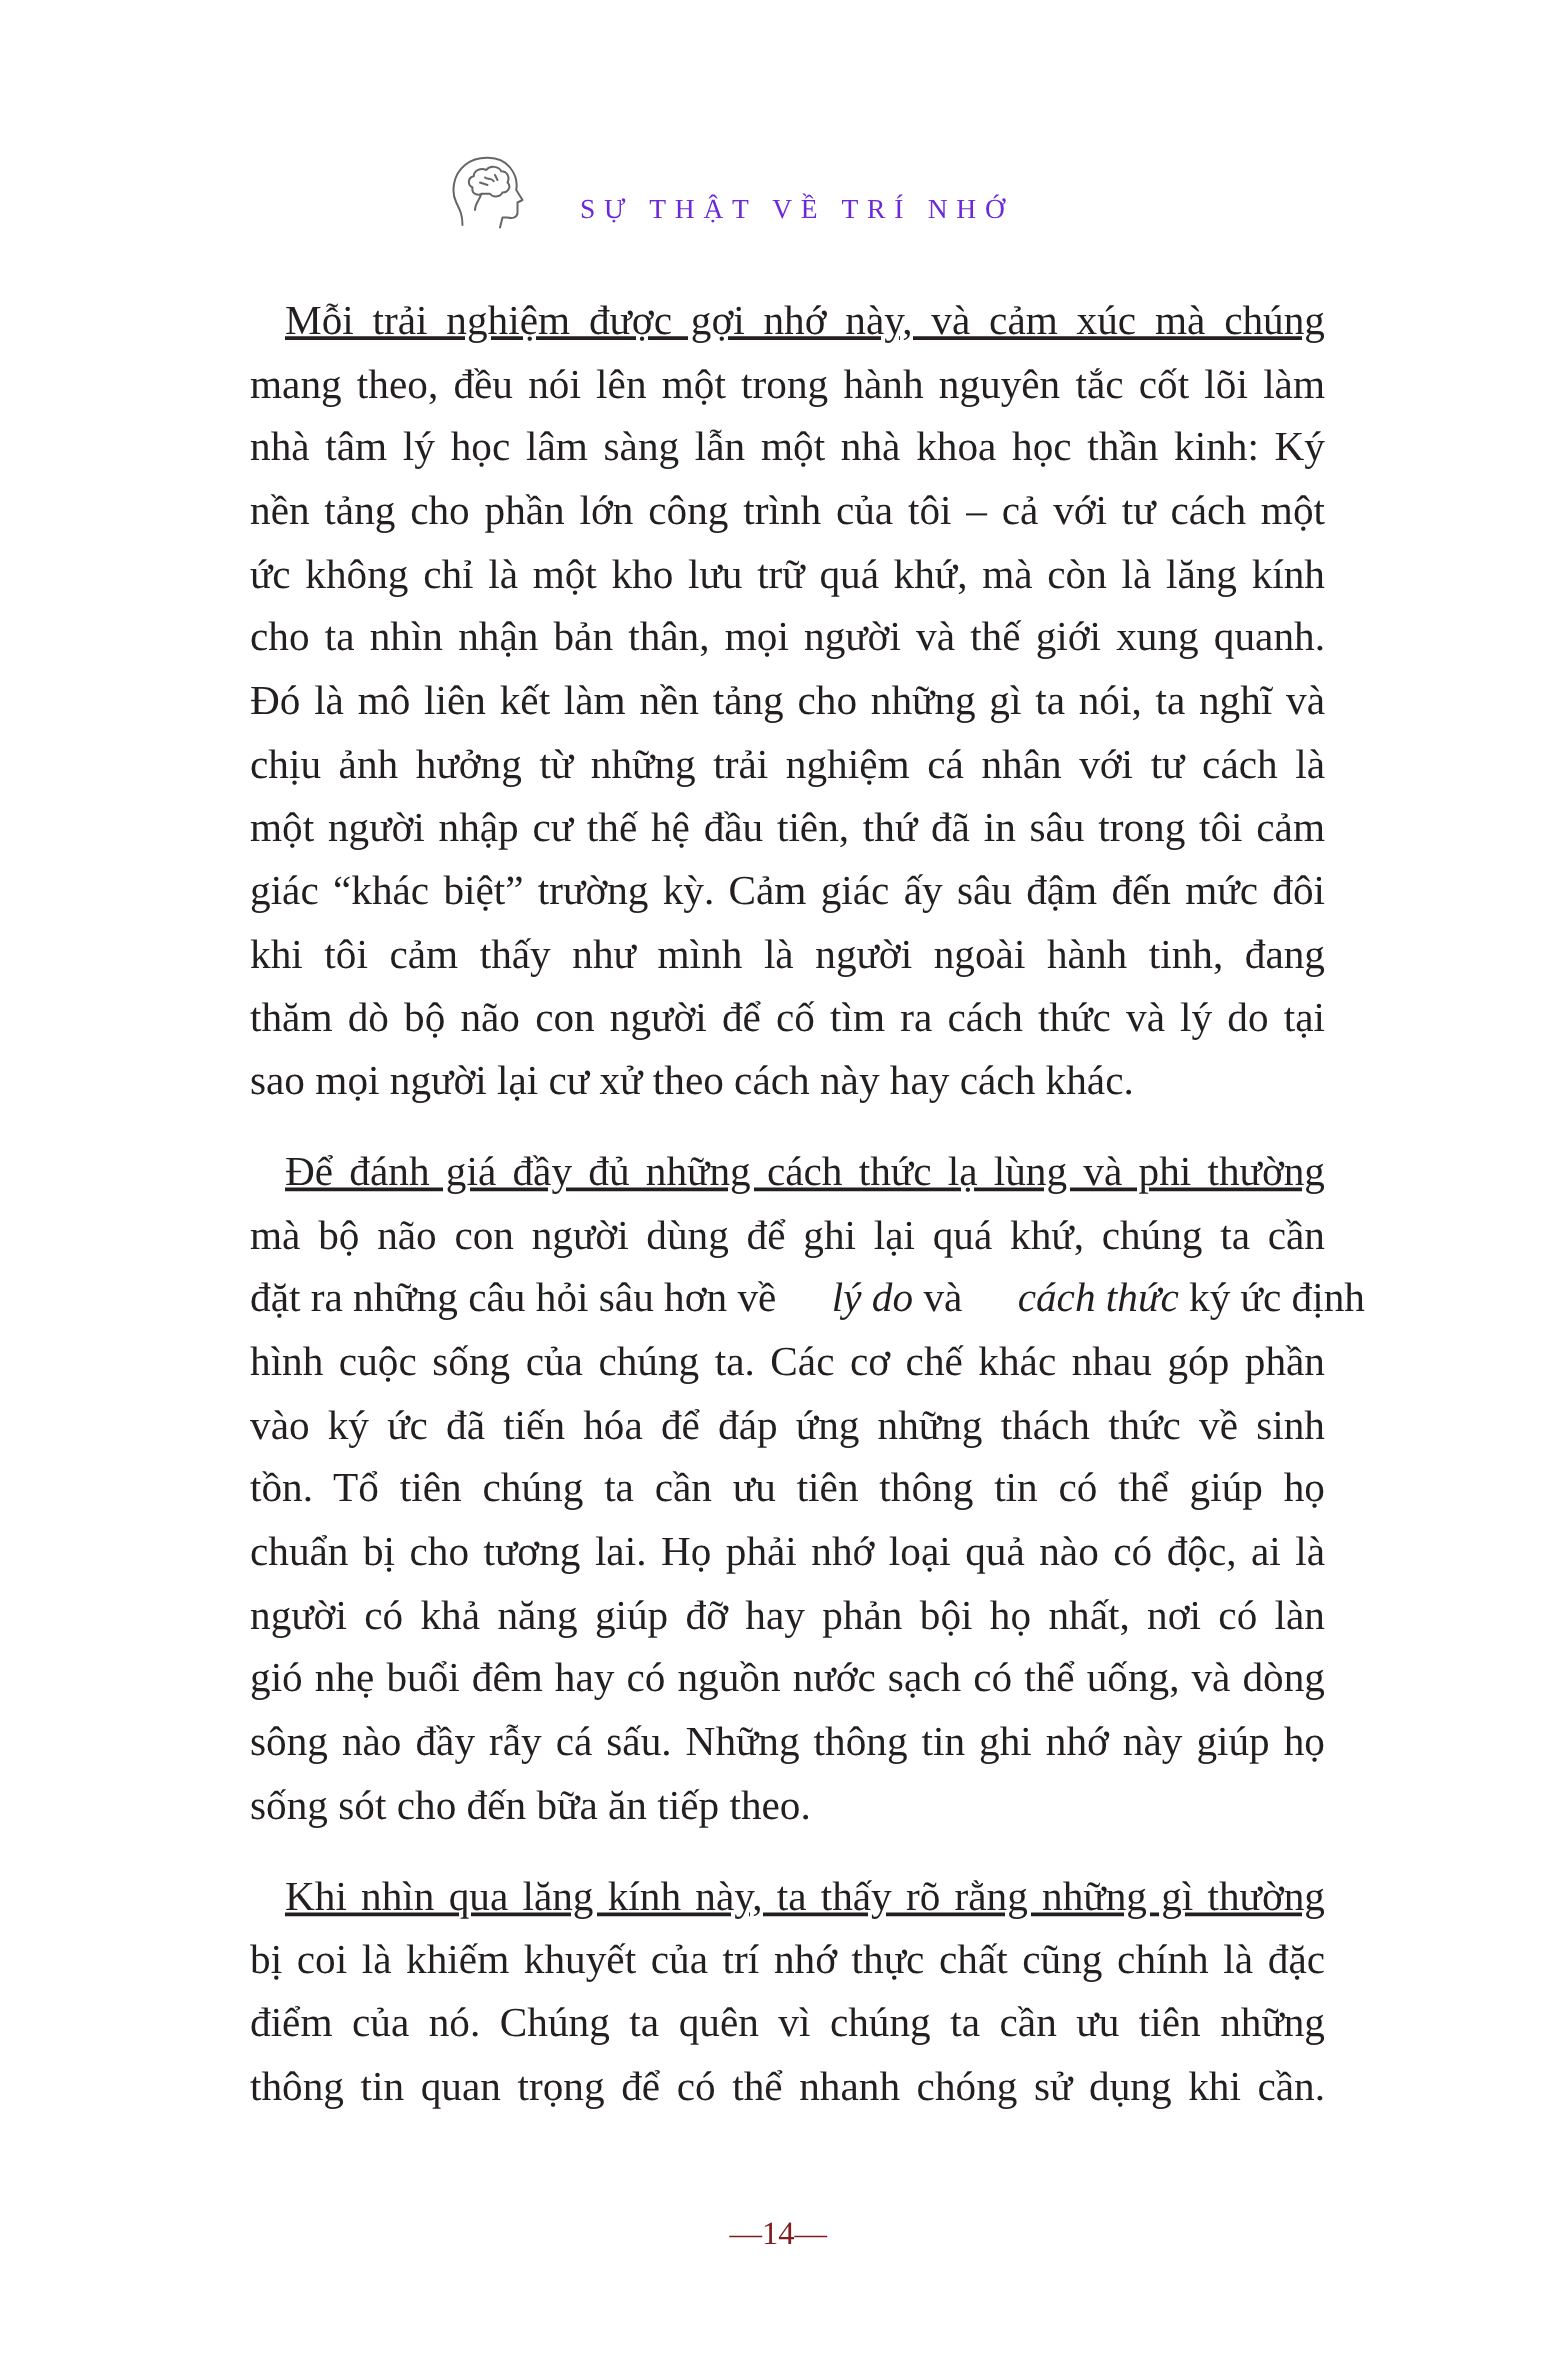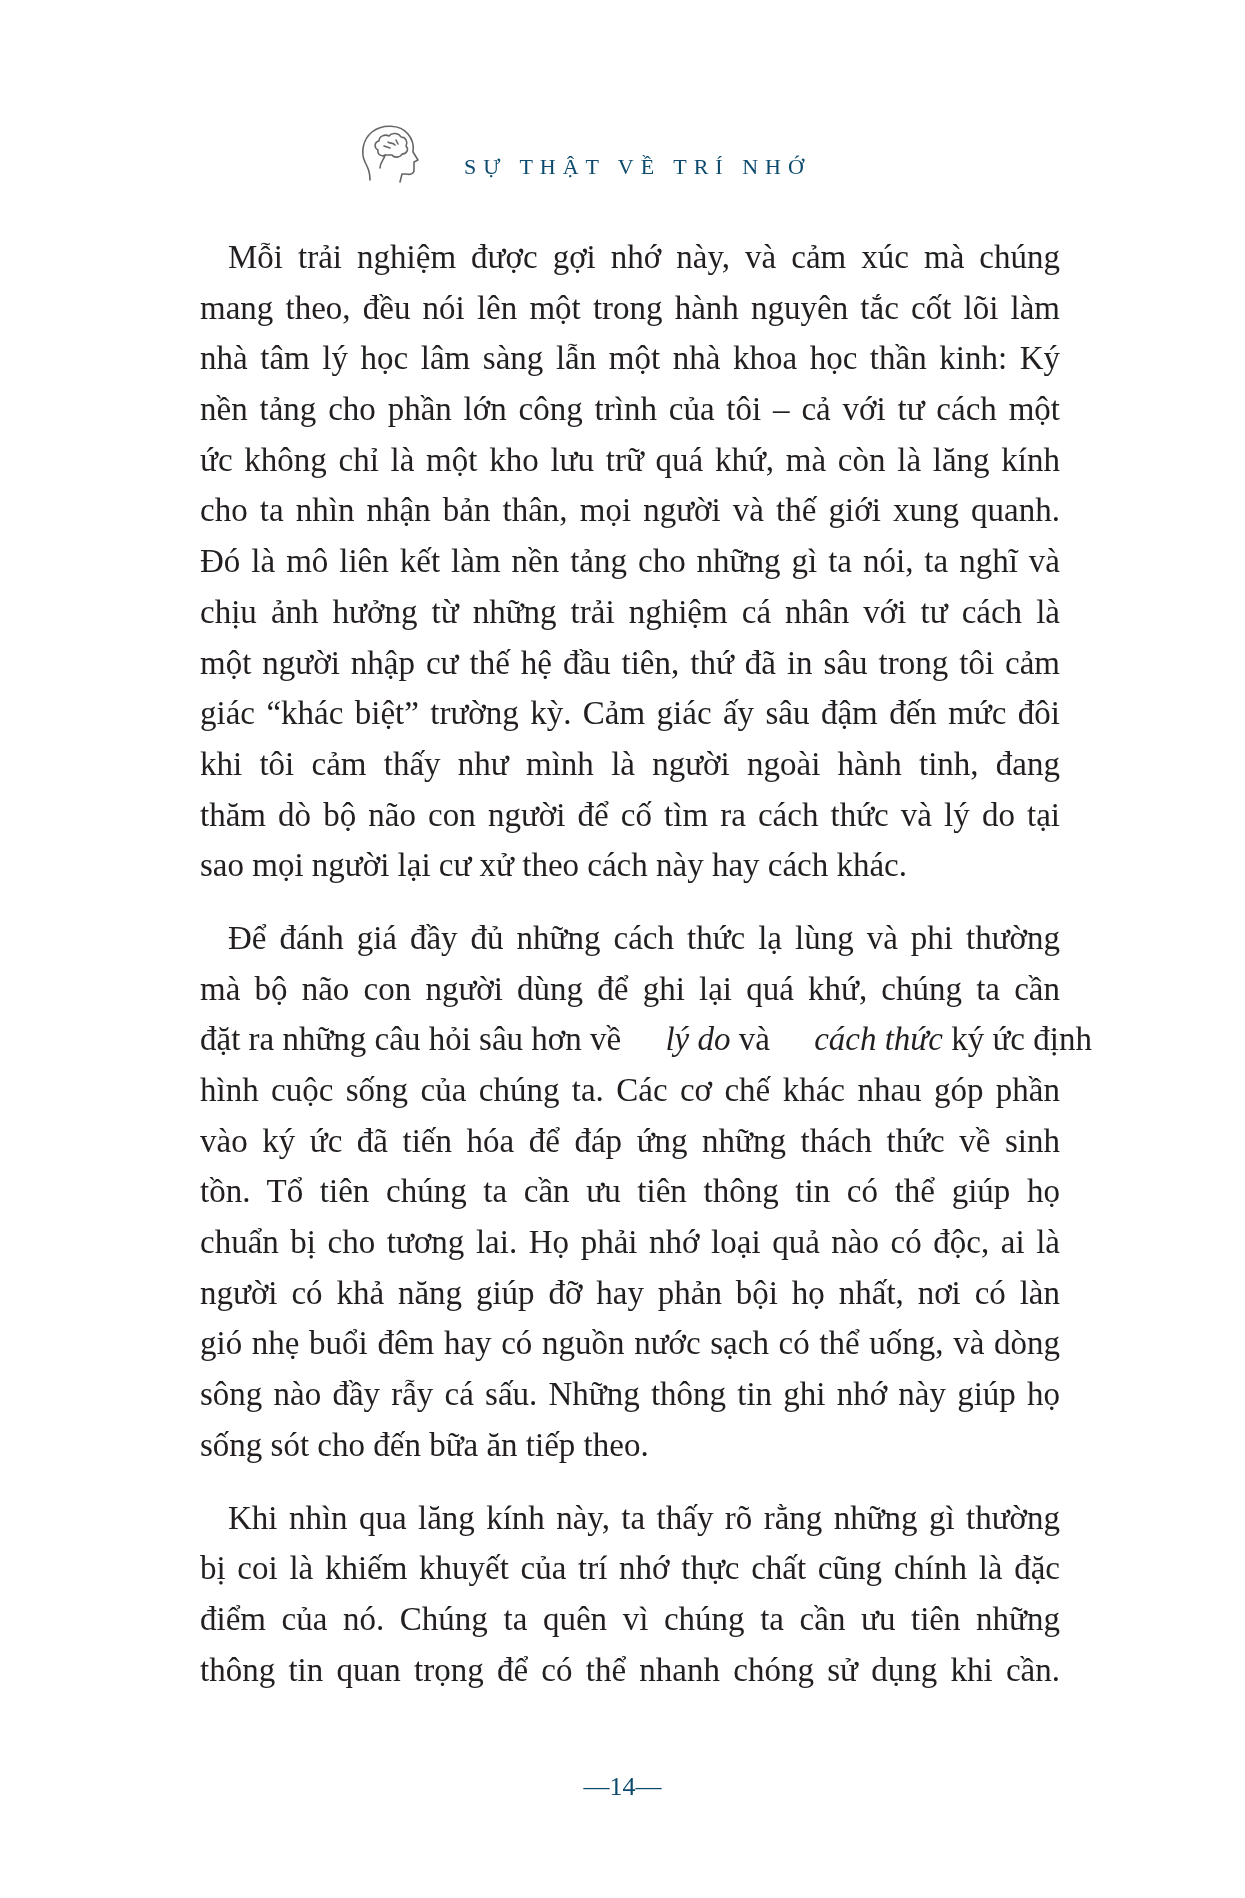--- a/index.html
+++ b/index.html
@@ -11,39 +11,39 @@
       font-family: "Liberation Serif", "DejaVu Serif", serif;
       color: #231f20;
     }
     .header {
       position: absolute; left: 360px; top: 120px;
       display: flex; align-items: flex-end;
     }
     .brain-icon { width: 66px; height: 66px; }
     .running-title {
       margin-left: 38px; margin-bottom: 6px;
-      font-size: 22px; letter-spacing: 7px; color: #0c4a6e;
+      font-size: 22px; letter-spacing: 7px; color: #6d28d9;
       font-family: "Liberation Serif", serif;
     }
     .body-text {
       position: absolute; left: 200px; top: 232px; width: 860px;
       font-size: 33px;
     }
     .para { margin: 0 0 22px 0; }
     .line {
       display: block; height: 50.7px; line-height: 50.7px;
       text-align: justify; text-align-last: justify; white-space: nowrap;
       overflow: visible;
     }
-    .line.first { text-indent: 28px; }
+    .line.first { text-indent: 28px; text-decoration: underline; }
     .line.last { text-align-last: left; }
     em { font-style: italic; margin-left: 36px; }
     .footer {
       position: absolute; left: 0; width: 1245px; top: 1772px;
-      text-align: center; font-size: 26px; color: #0c4a6e;
+      text-align: center; font-size: 26px; color: #7f1d1d;
     }
   </style>
 </head>
 <body>
 
 <div class="header">
   <svg class="brain-icon" viewBox="0 0 66 66" fill="none" stroke="#666" stroke-width="1.6" stroke-linecap="round" stroke-linejoin="round">
     <path d="M10 60 C10 52 8 48 5 42 C1 34 2 20 12 12 C22 4 40 4 48 14 C53 20 54 26 53 32 L58 40 L54 42 L54 50 C54 54 50 55 46 54 L42 54 L40 62"></path>
     <path d="M18 30 C14 28 14 22 19 21 C19 16 25 14 29 16 C32 12 39 13 41 17 C46 17 48 22 46 26 C49 29 47 34 42 34 C40 38 34 38 32 35 L26 35 C22 37 17 35 18 30 Z"></path>
     <path d="M25 35 C24 40 20 42 20 48"></path>

